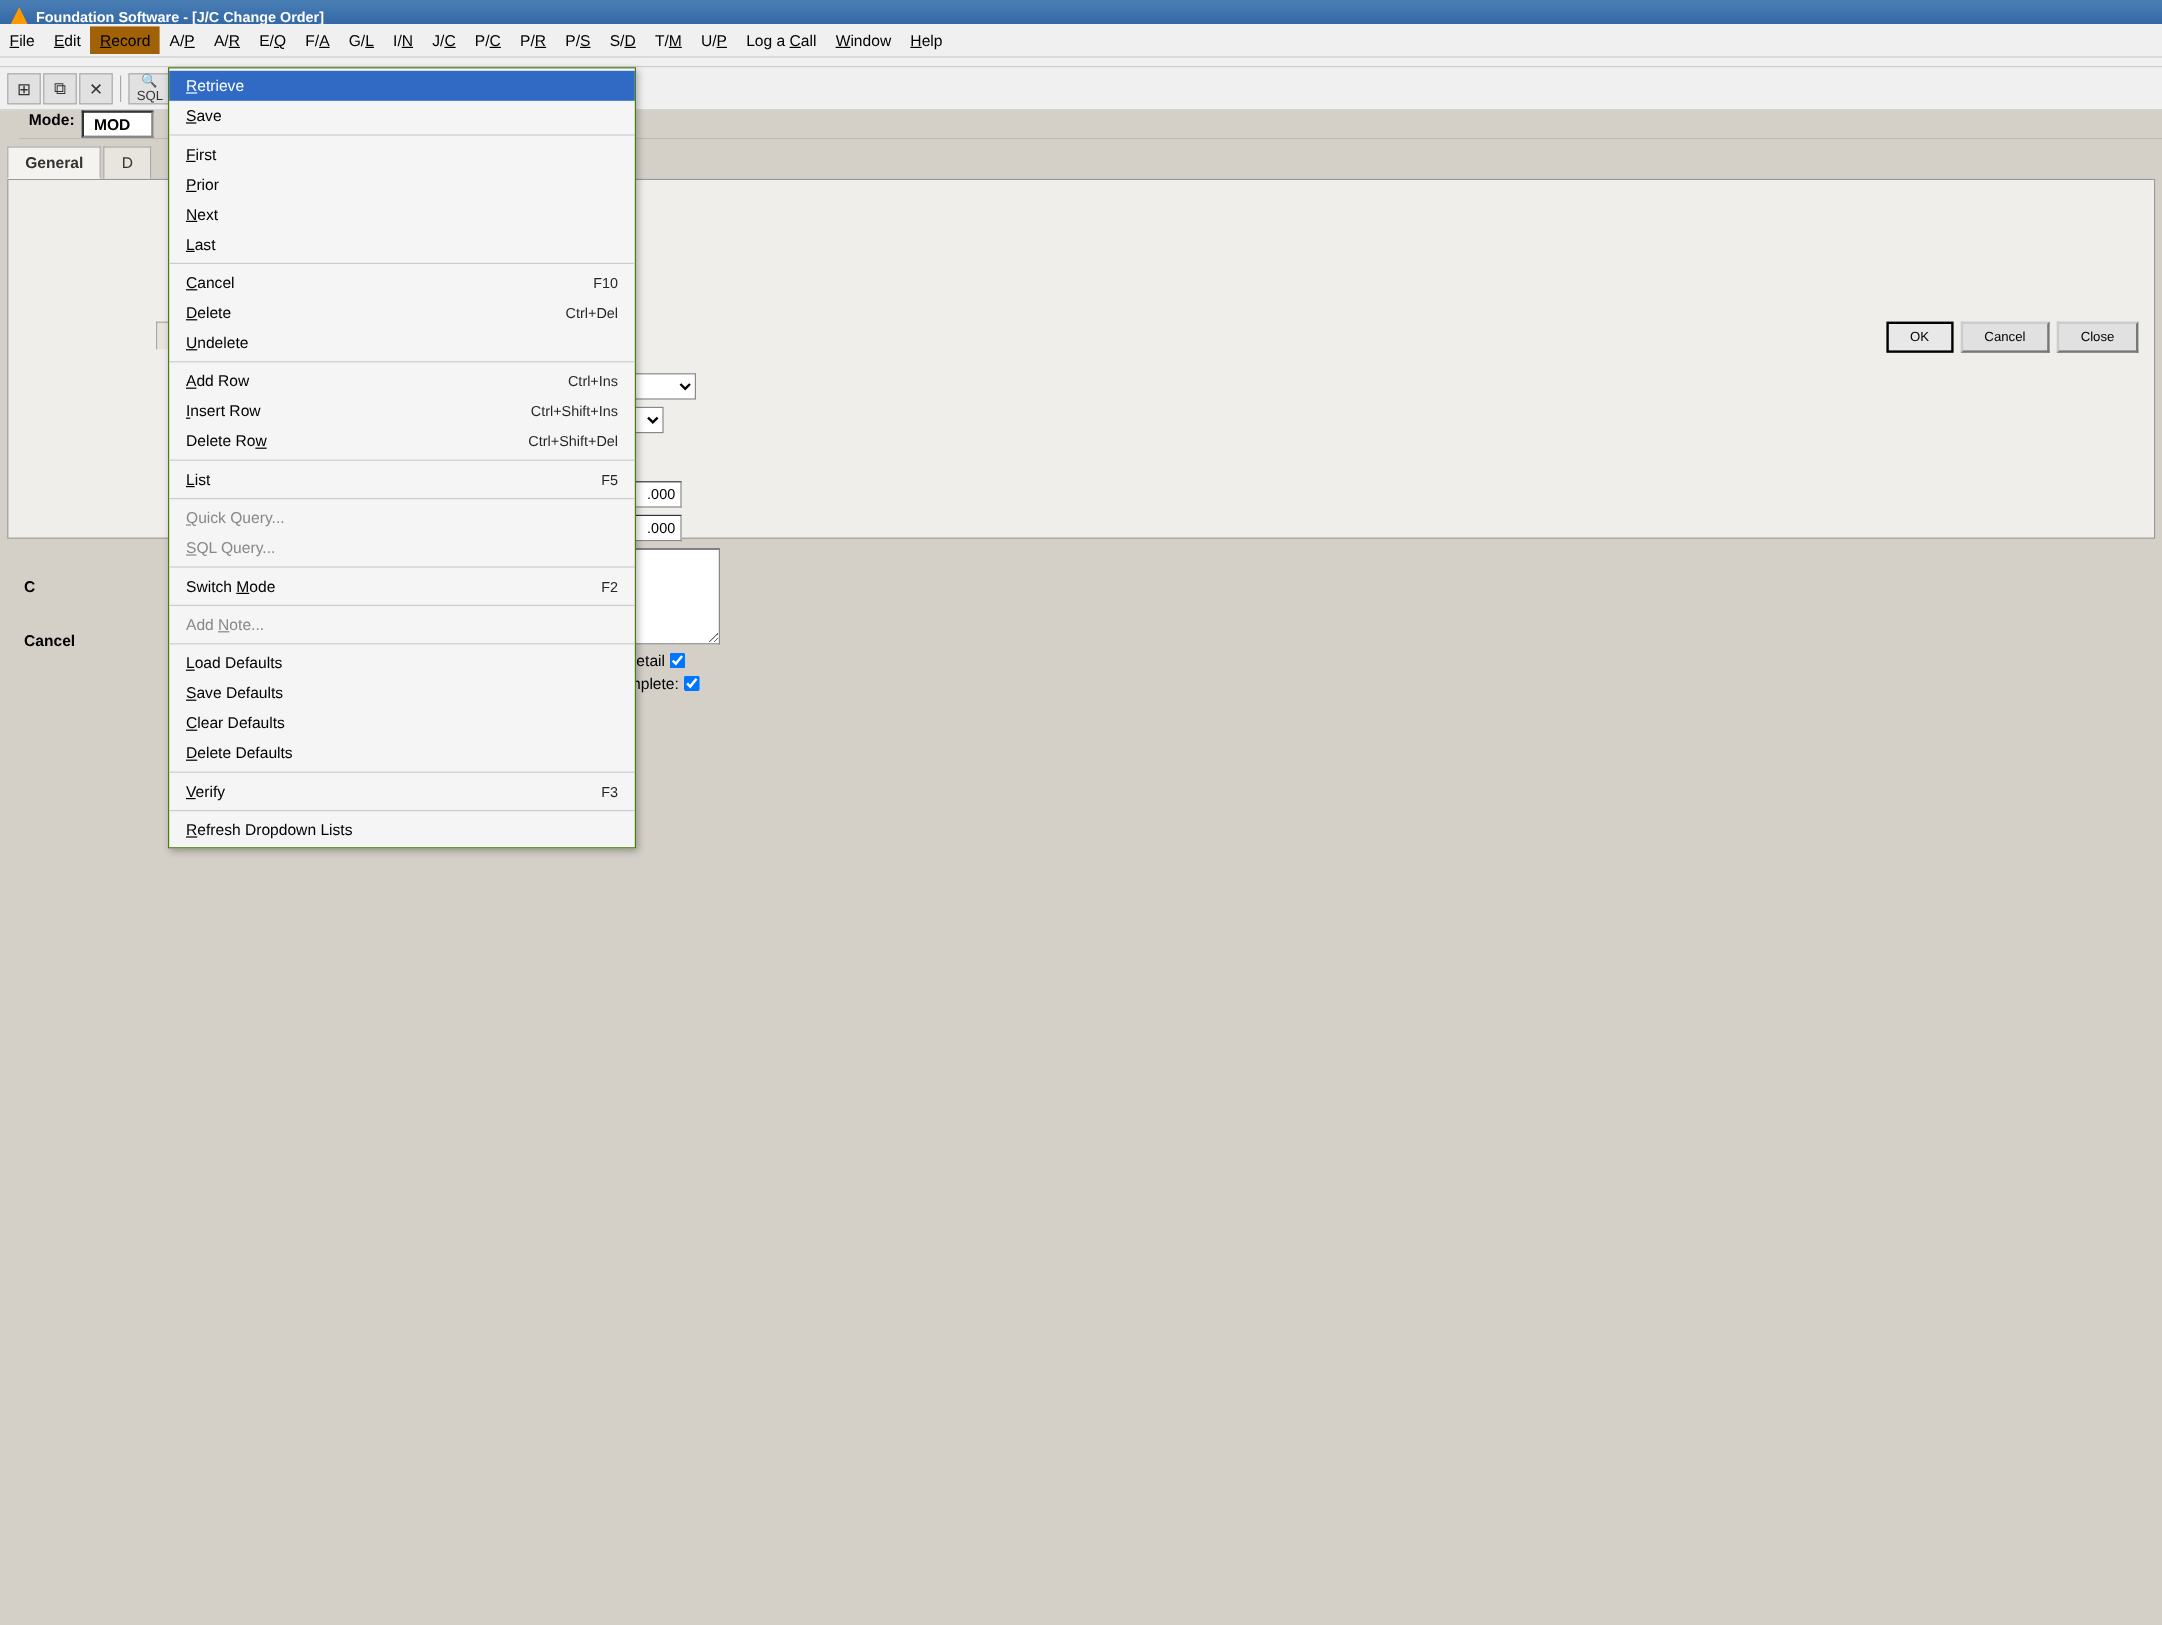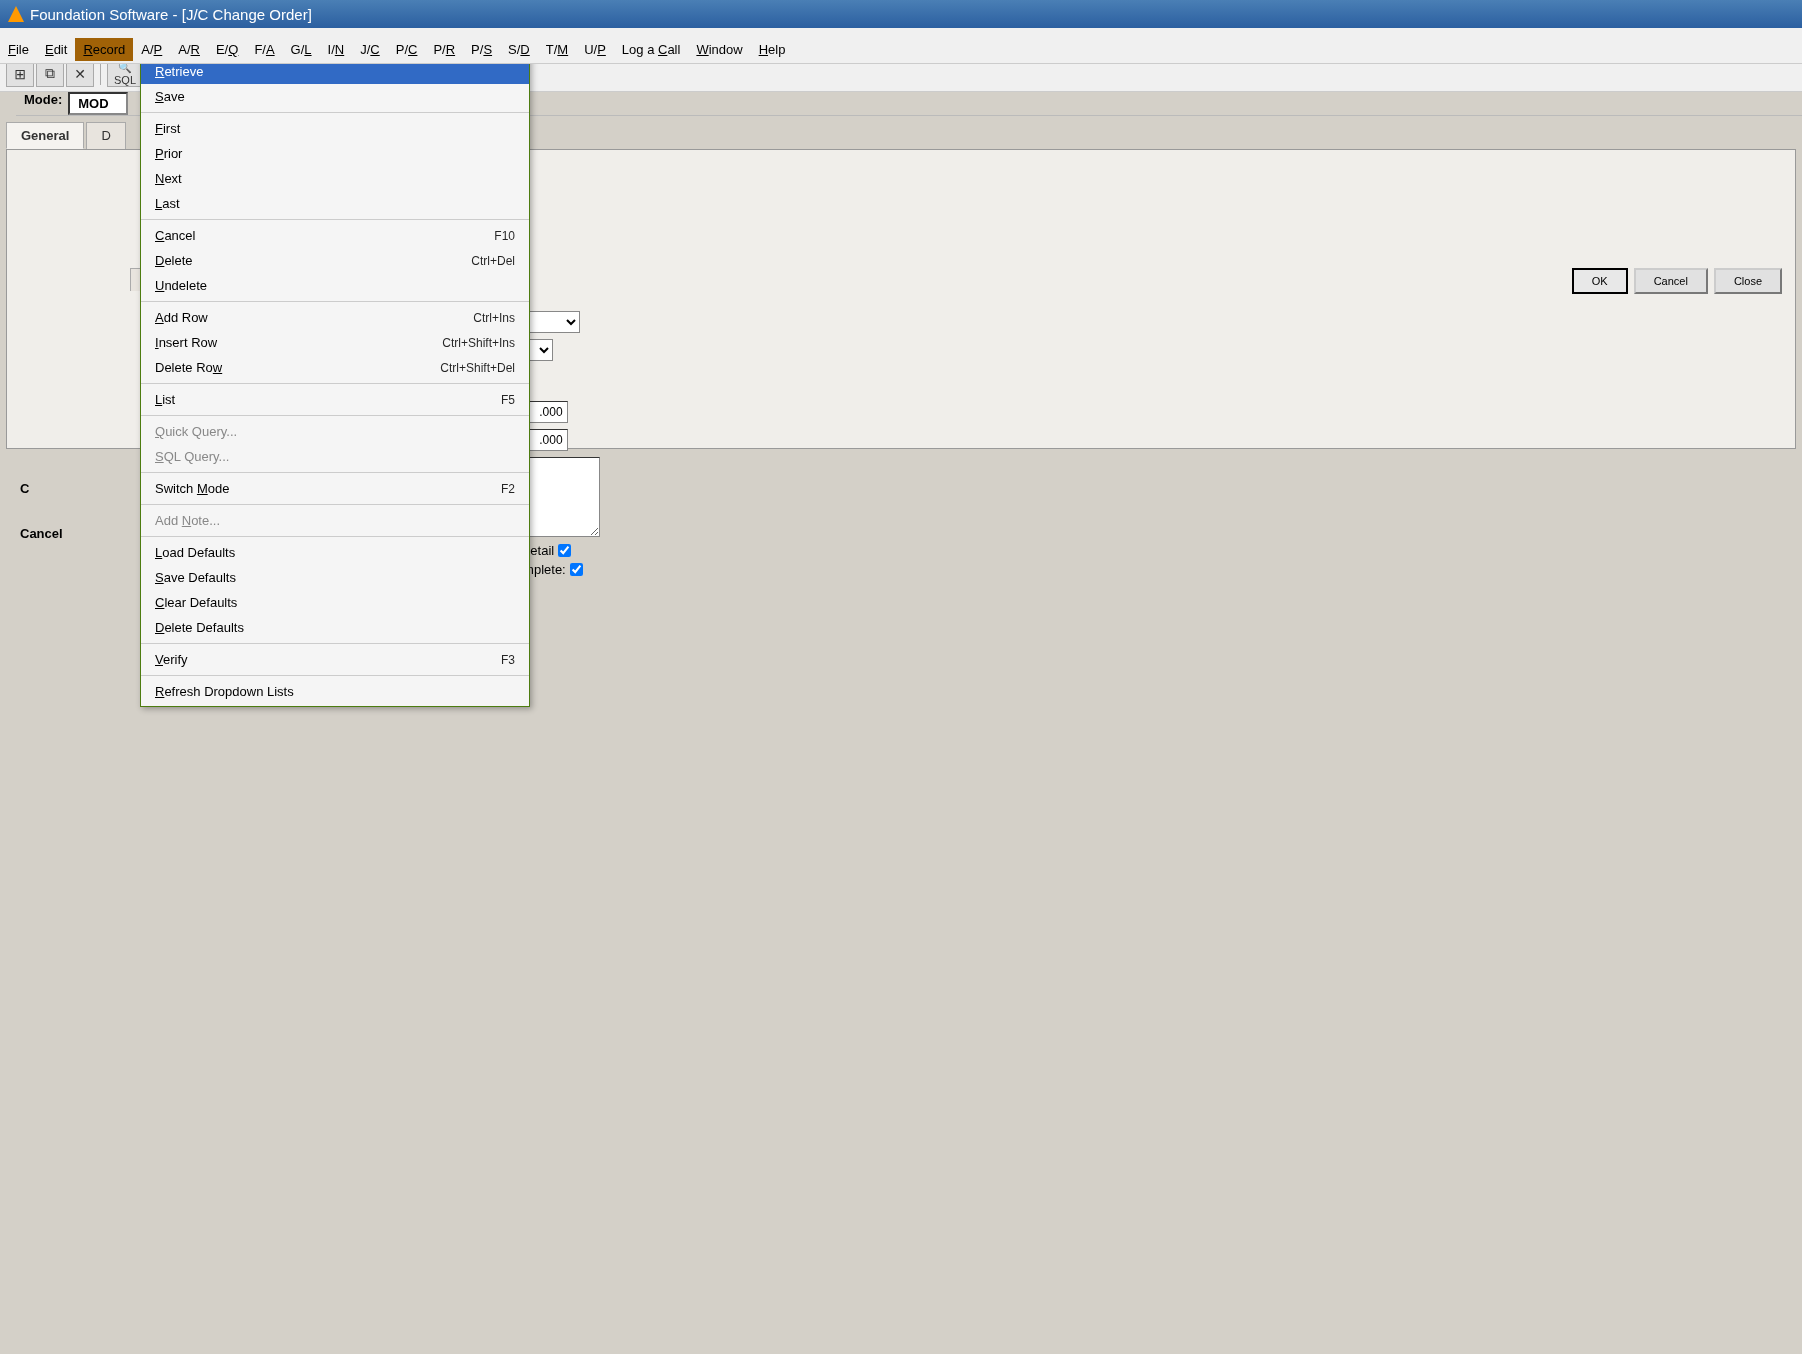--- a/index.html
+++ b/index.html
@@ -21,22 +21,22 @@
       gap: 6px;
     }
     .title-bar-icon {
       width: 16px; height: 16px;
       background: #f90;
       clip-path: polygon(50% 0%, 100% 100%, 0% 100%);
       flex-shrink: 0;
     }
     .title-bar-text {
       color: white;
-      font-size: 15px;
-      font-weight: normal;
+      font-size: 12px;
+      font-weight: bold;
     }
 
     
     .menu-bar {
       background: #f0f0f0;
       height: 28px;
       display: flex;
       align-items: center;
       border-bottom: 1px solid #ccc;
       padding: 0 4px;
@@ -340,21 +340,21 @@
       </div>
     </div>
 
     <div style="position: absolute; top: 365px; left: 20px; z-index:1;">
       <div style="margin-bottom: 30px; font-size:13px; font-weight:bold;">C</div>
       <div style="font-size:13px; font-weight:bold;">Cancel</div>
     </div>
   </div>
 </div>
 
-<div style="position: fixed; top: 36px; left: 0; right: 0; background: #f0f0f0; height: 28px; display: flex; align-items: center; border-bottom: 1px solid #ccc; z-index: 300;">
+<div style="position: fixed; top: 20px; left: 0; right: 0; background: #f0f0f0; height: 28px; display: flex; align-items: center; border-bottom: 1px solid #ccc; z-index: 300;">
   <div class="menu-item"><u>F</u>ile</div>
   <div class="menu-item"><u>E</u>dit</div>
   <div class="menu-item active"><u>R</u>ecord</div>
   <div class="menu-item">A/<u>P</u></div>
   <div class="menu-item">A/<u>R</u></div>
   <div class="menu-item">E/<u>Q</u></div>
   <div class="menu-item">F/<u>A</u></div>
   <div class="menu-item">G/<u>L</u></div>
   <div class="menu-item">I/<u>N</u></div>
   <div class="menu-item">J/<u>C</u></div>

